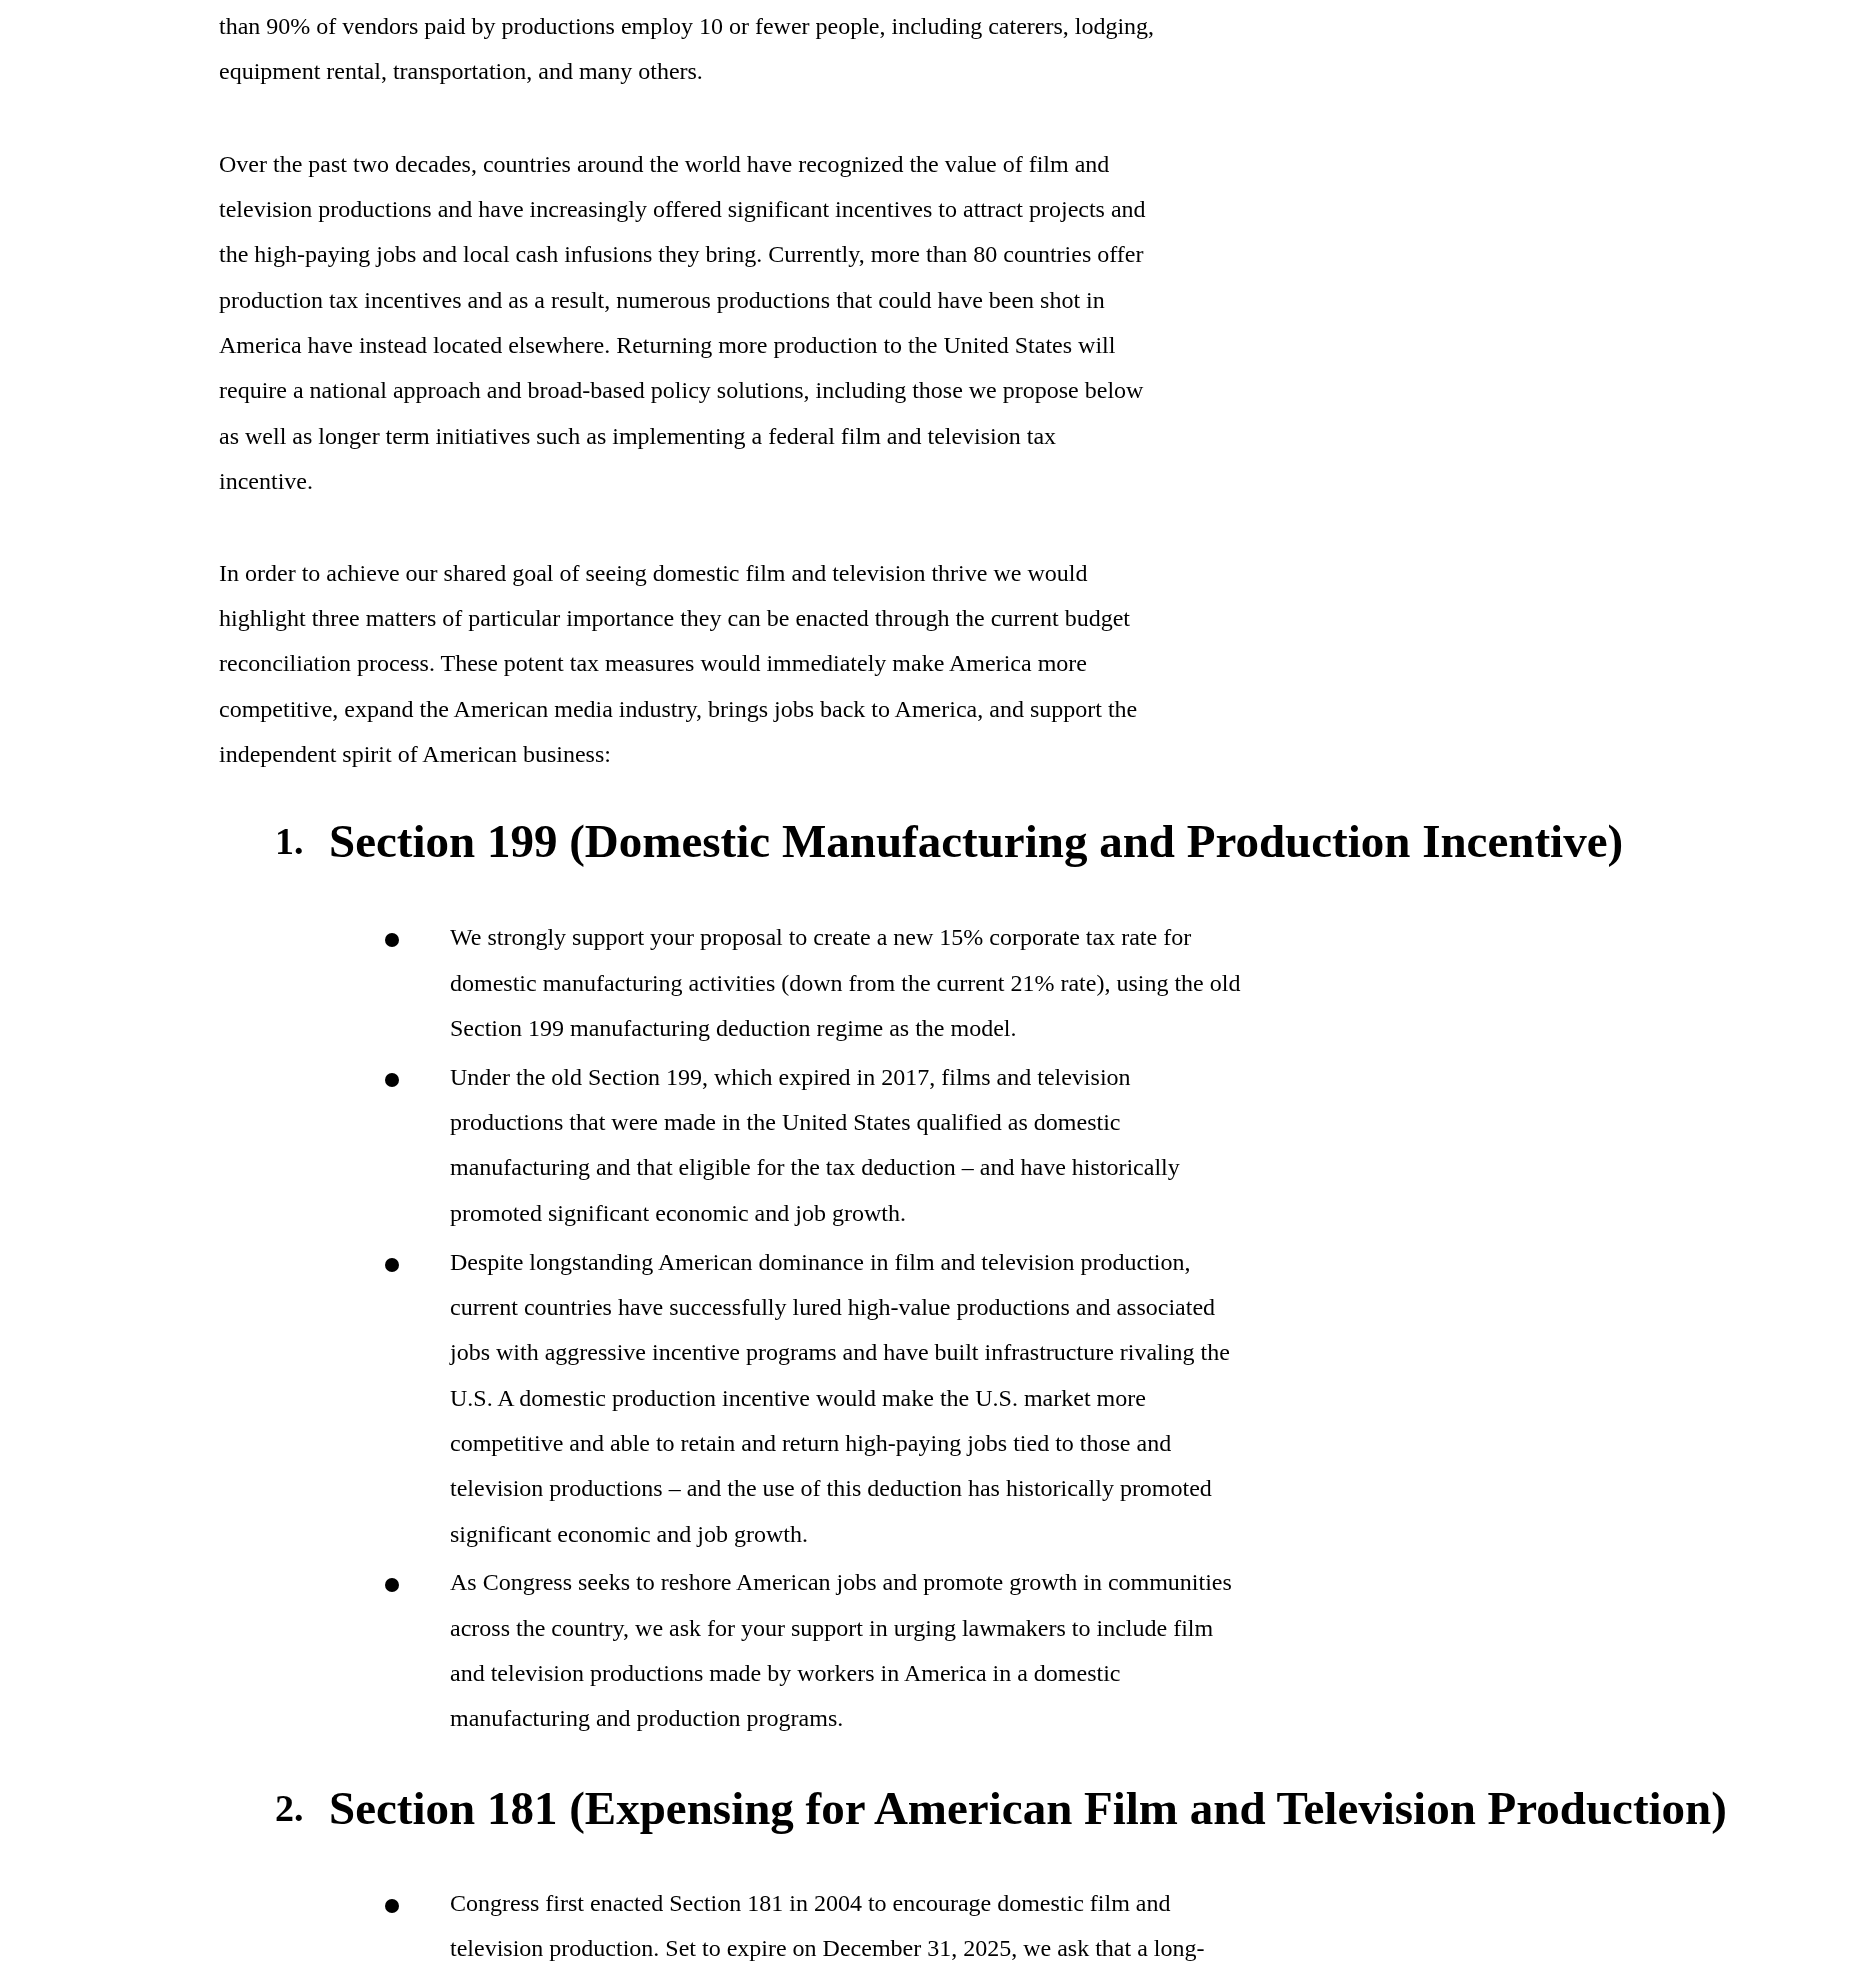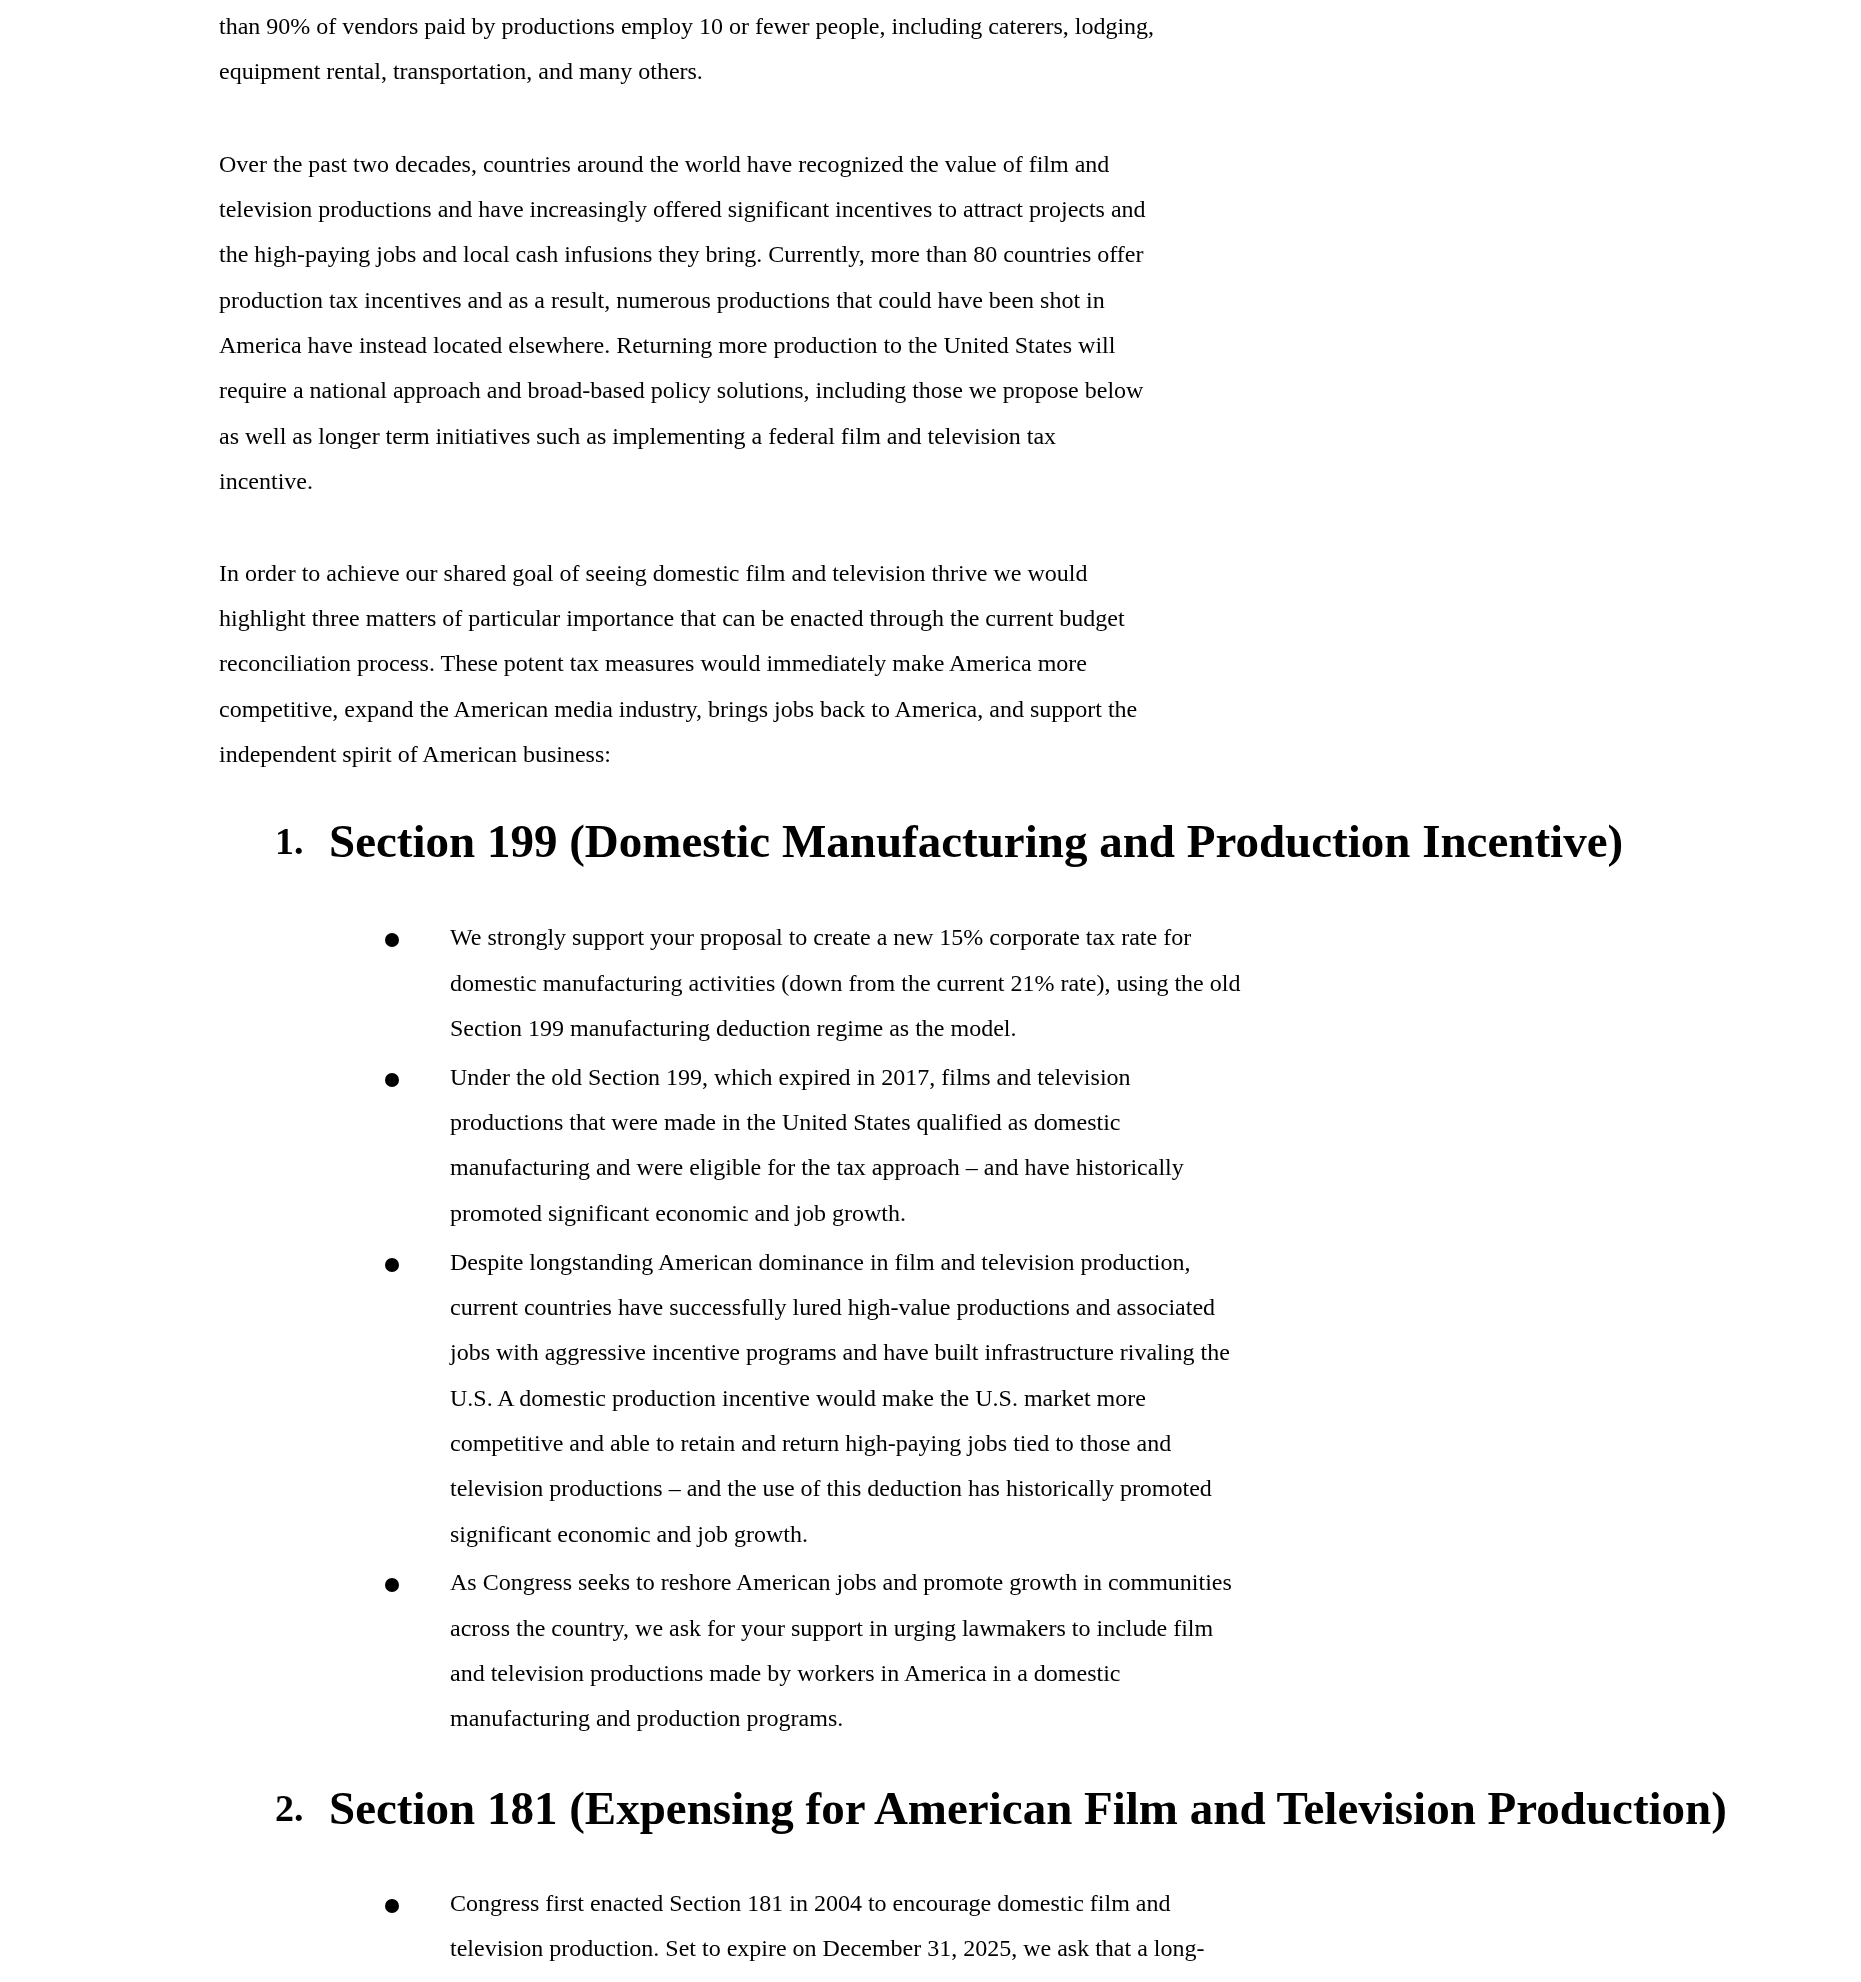--- a/index.html
+++ b/index.html
@@ -63,21 +63,21 @@
   <div class="line body-line" style="top:232px">the high-paying jobs and local cash infusions they bring. Currently, more than 80 countries offer</div>
   <div class="line body-line" style="top:278px">production tax incentives and as a result, numerous productions that could have been shot in</div>
   <div class="line body-line" style="top:323px">America have instead located elsewhere. Returning more production to the United States will</div>
   <div class="line body-line" style="top:368px">require a national approach and broad-based policy solutions, including those we propose below</div>
   <div class="line body-line" style="top:414px">as well as longer term initiatives such as implementing a federal film and television tax</div>
   <div class="line body-line" style="top:459px">incentive.</div>
 </div>
 
 <div>
   <div class="line body-line" style="top:551px">In order to achieve our shared goal of seeing domestic film and television thrive we would</div>
-  <div class="line body-line" style="top:596px">highlight three matters of particular importance that can be enacted through the current budget</div>
+  <div class="line body-line" style="top:596px">highlight three matters of particular importance they can be enacted through the current budget</div>
   <div class="line body-line" style="top:641px">reconciliation process. These potent tax measures would immediately make America more</div>
   <div class="line body-line" style="top:687px">competitive, expand the American media industry, brings jobs back to America, and support the</div>
   <div class="line body-line" style="top:732px">independent spirit of American business:</div>
 </div>
 
 <div>
   <div class="heading-num" style="top:819px">1.</div>
   <div class="heading-text" style="top:819px">Section 199 (Domestic Manufacturing and Production Incentive)</div>
 </div>
 
@@ -85,21 +85,21 @@
   <div class="bullet-dot" style="top:933px"></div>
   <div class="line bullet-line" style="top:915px">We strongly support your proposal to create a new 15% corporate tax rate for</div>
   <div class="line bullet-line" style="top:961px">domestic manufacturing activities (down from the current 21% rate), using the old</div>
   <div class="line bullet-line" style="top:1006px">Section 199 manufacturing deduction regime as the model.</div>
 </div>
 
 <div>
   <div class="bullet-dot" style="top:1073px"></div>
   <div class="line bullet-line" style="top:1055px">Under the old Section 199, which expired in 2017, films and television</div>
   <div class="line bullet-line" style="top:1100px">productions that were made in the United States qualified as domestic</div>
-  <div class="line bullet-line" style="top:1145px">manufacturing and were eligible for the tax approach – and have historically</div>
+  <div class="line bullet-line" style="top:1145px">manufacturing and that eligible for the tax deduction – and have historically</div>
   <div class="line bullet-line" style="top:1191px">promoted significant economic and job growth.</div>
 </div>
 
 <div>
   <div class="bullet-dot" style="top:1258px"></div>
   <div class="line bullet-line" style="top:1240px">Despite longstanding American dominance in film and television production,</div>
   <div class="line bullet-line" style="top:1285px">current countries have successfully lured high-value productions and associated</div>
   <div class="line bullet-line" style="top:1330px">jobs with aggressive incentive programs and have built infrastructure rivaling the</div>
   <div class="line bullet-line" style="top:1376px">U.S. A domestic production incentive would make the U.S. market more</div>
   <div class="line bullet-line" style="top:1421px">competitive and able to retain and return high-paying jobs tied to those and</div>

